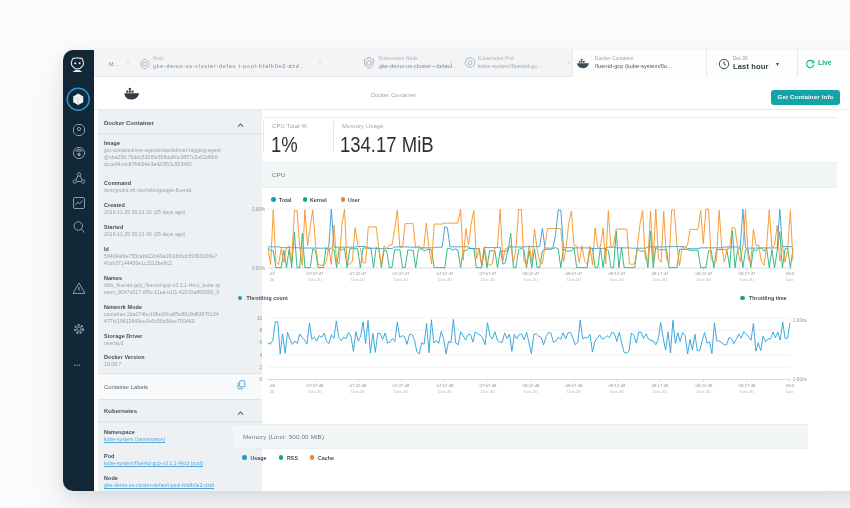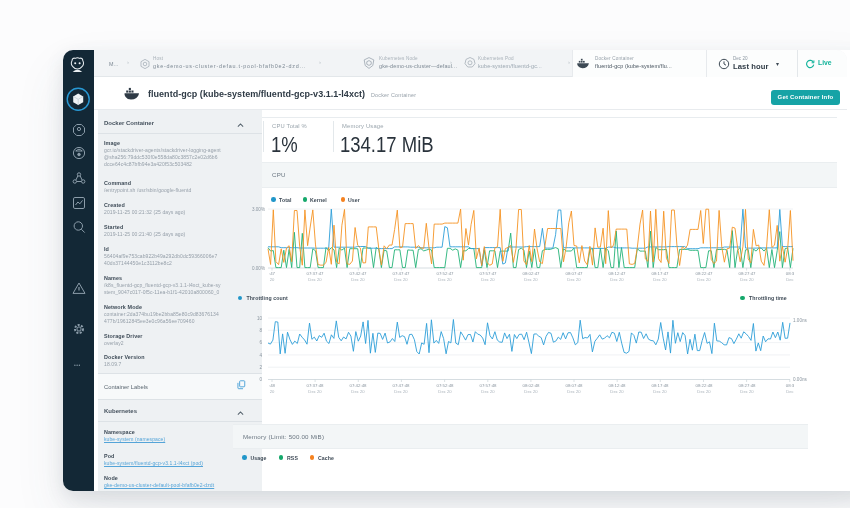--- a/index.html
+++ b/index.html
@@ -124,21 +124,20 @@
 
   <svg class="abs" style="left:61px;top:37px" width="16" height="13" viewBox="0 0 16 13">
     <g fill="#2f3b46">
       <path d="M1 6.3 h13.6 q0.5 0 0.4 0.5 q-0.6 2.7 -2.7 4.2 q-2.1 1.5 -5.3 1.5 q-3.6 0 -5.4 -2.6 q-1 -1.4 -1.2 -3.1 q0 -0.5 0.6 -0.5z"></path>
       <rect x="2.2" y="3.5" width="2.1" height="2.1"></rect>
         <rect x="4.8" y="3.5" width="2.1" height="2.1"></rect>
         <rect x="7.4" y="3.5" width="2.1" height="2.1"></rect>
       <rect x="4.8" y="0.9" width="2.1" height="2.1"></rect>
     </g>
   </svg>
-  <div class="abs" style="left:85px;top:38.5px;font-size:9px;font-weight:bold;color:#2e3a45;letter-spacing:.03px;">fluentd-gcp (kube-system/fluentd-gcp-v3.1.1-l4xct)</div>
   <div class="abs" style="left:308px;top:41.5px;font-size:5.4px;color:#97a1aa;letter-spacing:.2px;">Docker Container</div>
   <div class="abs" style="left:708px;top:40px;width:69px;height:14.5px;background:#16a3a6;border-radius:3px;color:#fff;font-size:6px;font-weight:bold;text-align:center;line-height:14.5px;letter-spacing:.2px;">Get Container Info</div>
 
   <div class="abs" style="left:41px;top:70px;font-size:6px;font-weight:bold;color:#46525e;">Docker Container</div>
   <svg class="abs" style="left:174px;top:73px" width="7" height="4.5" viewBox="0 0 8 5" fill="none" stroke="#55626d" stroke-width="1.2">
       <path d="M1 4 L4 1 L7 4"></path>
     </svg>
   <div class="abs" style="left:35px;top:83px;width:164px;height:1px;background:#dde2e6;"></div>
 
   <div class="lab" style="left:41px;top:90px;">Image</div>

